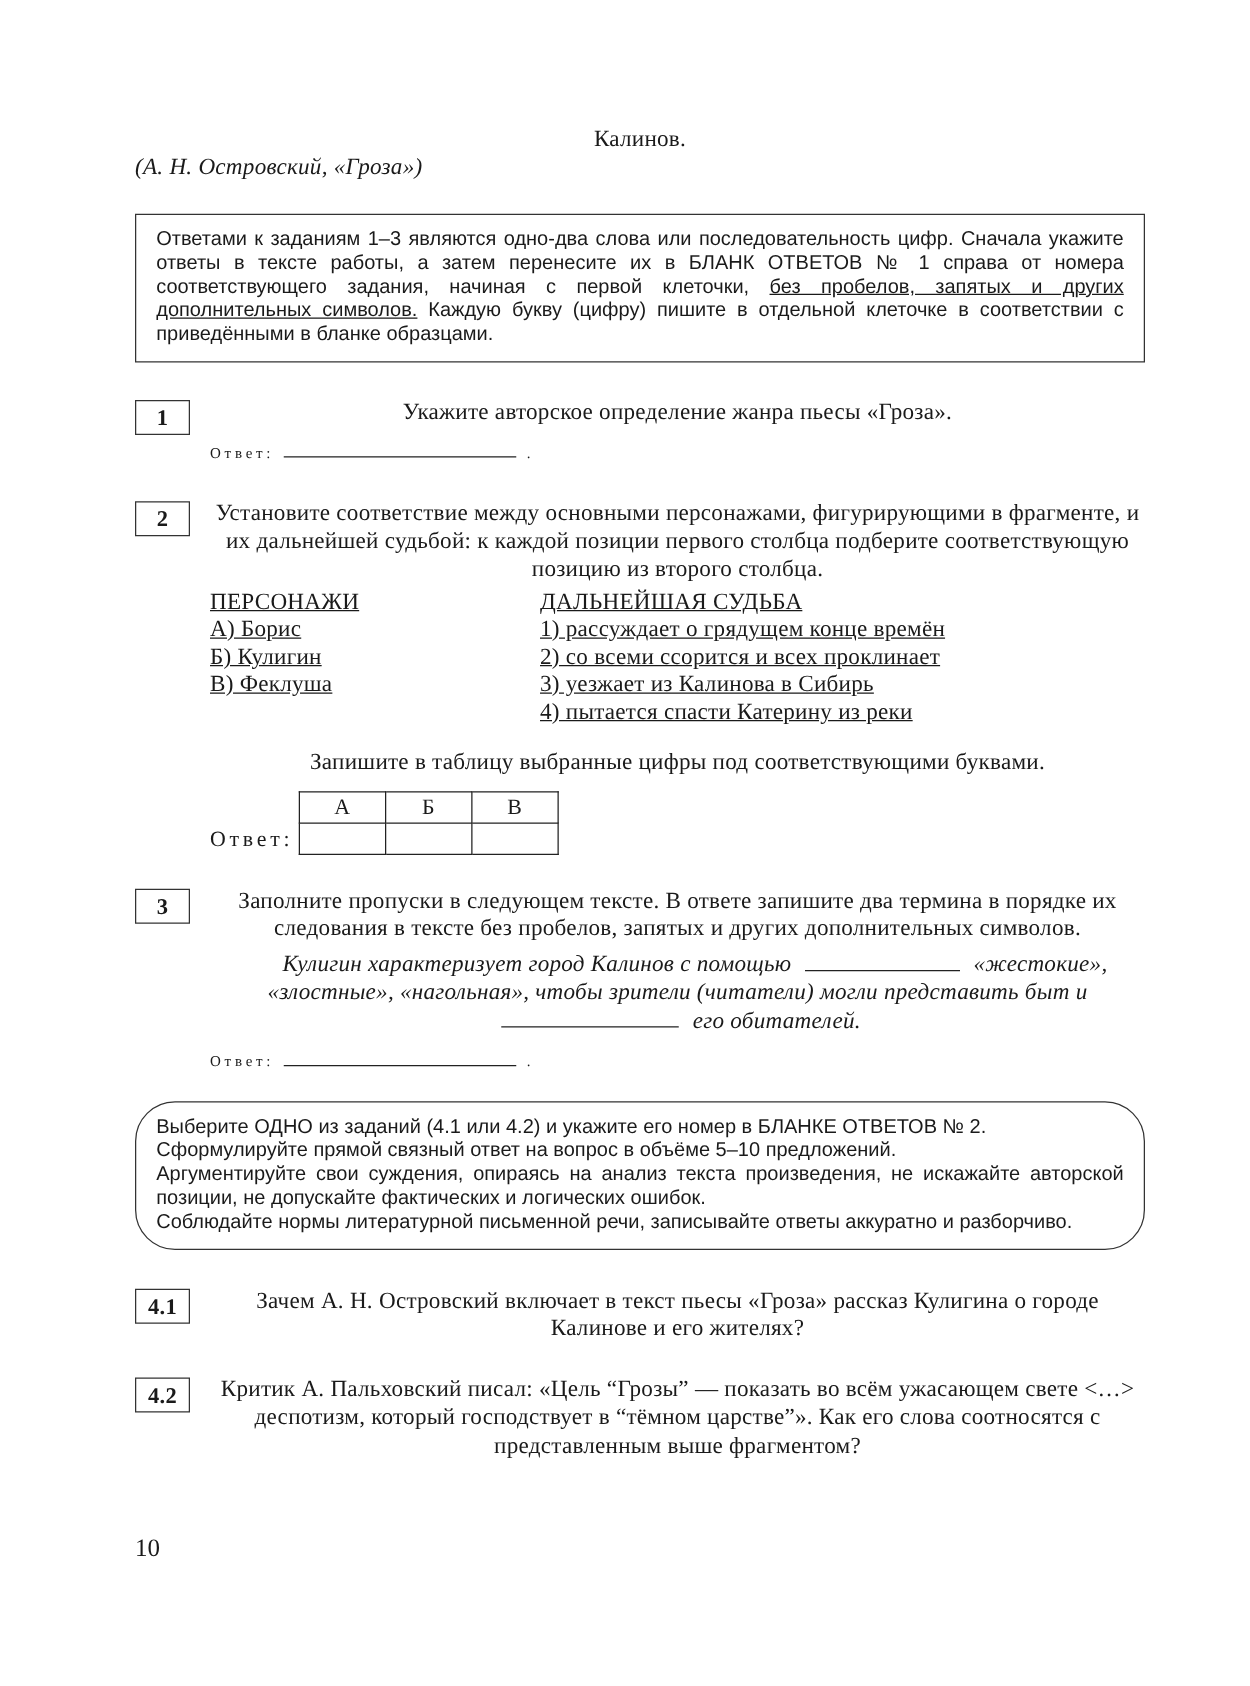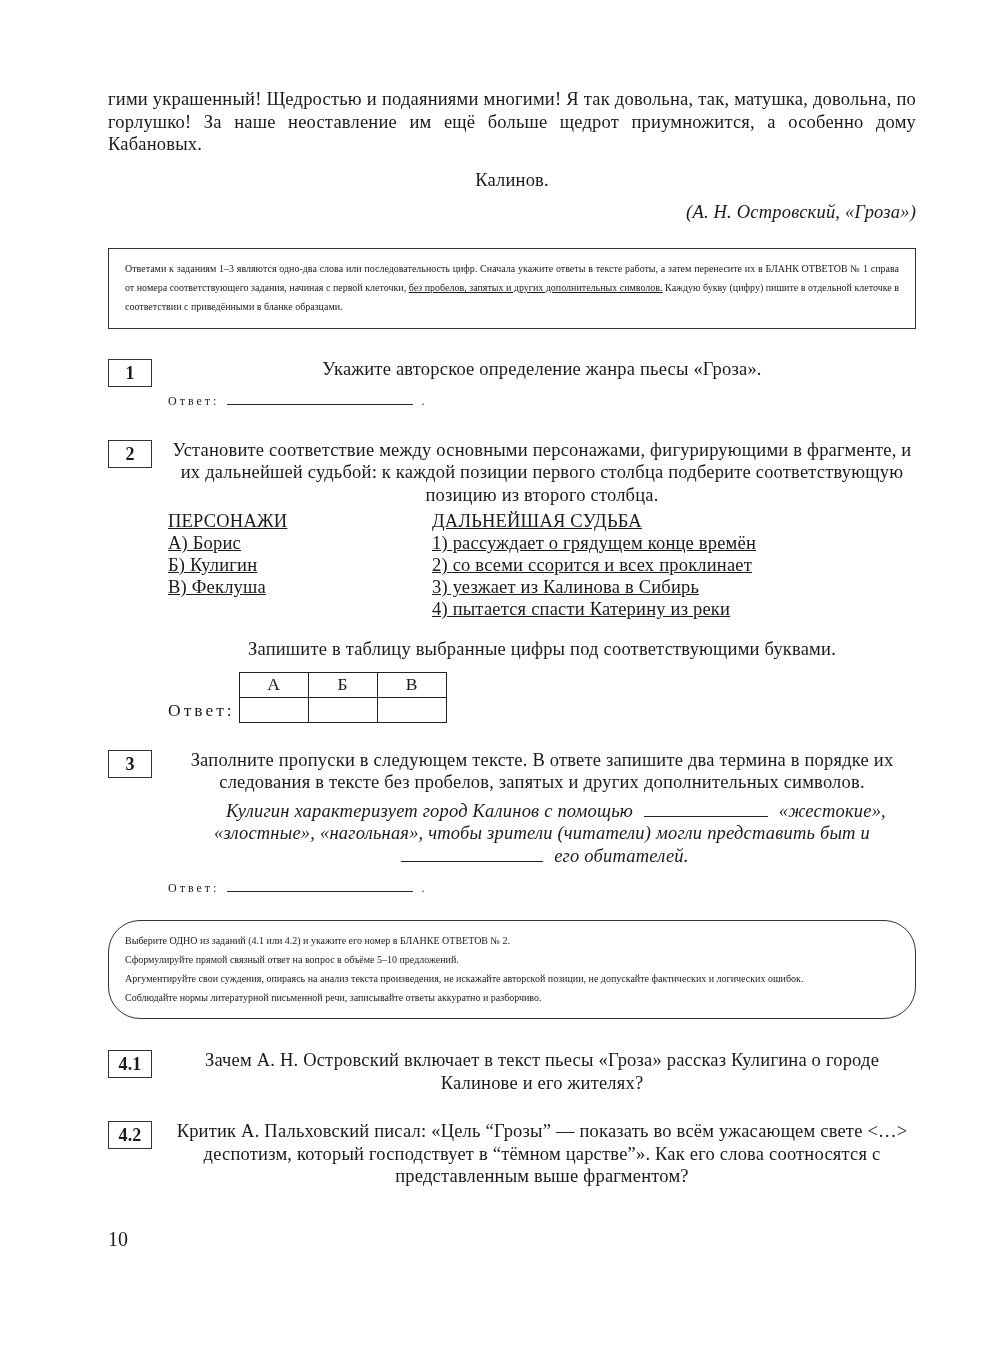--- a/index.html
+++ b/index.html
@@ -32,29 +32,29 @@
   }
   .intro p {
     margin: 0;
   }
   .exit {
     text-align: center;
     margin-top: 13px;
     height: 22px;
   }
   .source {
-    text-align: right;
+    text-align: left;
     font-style: italic;
-    margin-top: 10px;
+    margin-top: 0;
   }
 
   .notice {
     border: 1.5px solid #333;
-    font-family: Liberation Serif, serif;
-    font-size: 10px;
+    font-family: Liberation Sans, sans-serif;
+    font-size: 16px;
     line-height: 19.2px;
     padding: 10px 16px 11px 16px;
     text-align: justify;
   }
   .notice p { margin: 0; }
   .notice .u { text-decoration: underline; }
 
   .task {
     position: relative;
     padding-left: 60px;
@@ -142,23 +142,20 @@
     top: 1228px;
     font-family: "Liberation Serif", "DejaVu Serif", serif;
     font-size: 20px;
   }
 </style>
 </head>
 <body>
 
 <div class="page">
 
-  <div class="intro serif justify">
-    <p>гими украшенный! Щедростью и подаяниями многими! Я так довольна, так, матушка, довольна, по горлушко! За наше неоставление им ещё больше щедрот приумножится, а особенно дому Кабановых.</p>
-  </div>
   <div class="serif exit">Калинов.</div>
   <div class="serif source">(А. Н. Островский, «Гроза»)</div>
 
   <div class="notice" style="margin-top:25px;">
     <p>
       <span>Ответами к заданиям 1–3 являются одно-два слова или последовательность цифр. Сначала укажите ответы в тексте работы, а затем перенесите их в БЛАНК ОТВЕТОВ № 1 справа от номера соответствующего задания, начиная с первой клеточки, </span><span class="u">без пробелов, запятых и других дополнительных символов.</span><span> Каждую букву (цифру) пишите в отдельной клеточке в соответствии с приведёнными в бланке образцами.</span>
     </p>
   </div>
 
   <div class="task serif" style="margin-top:29px;">

